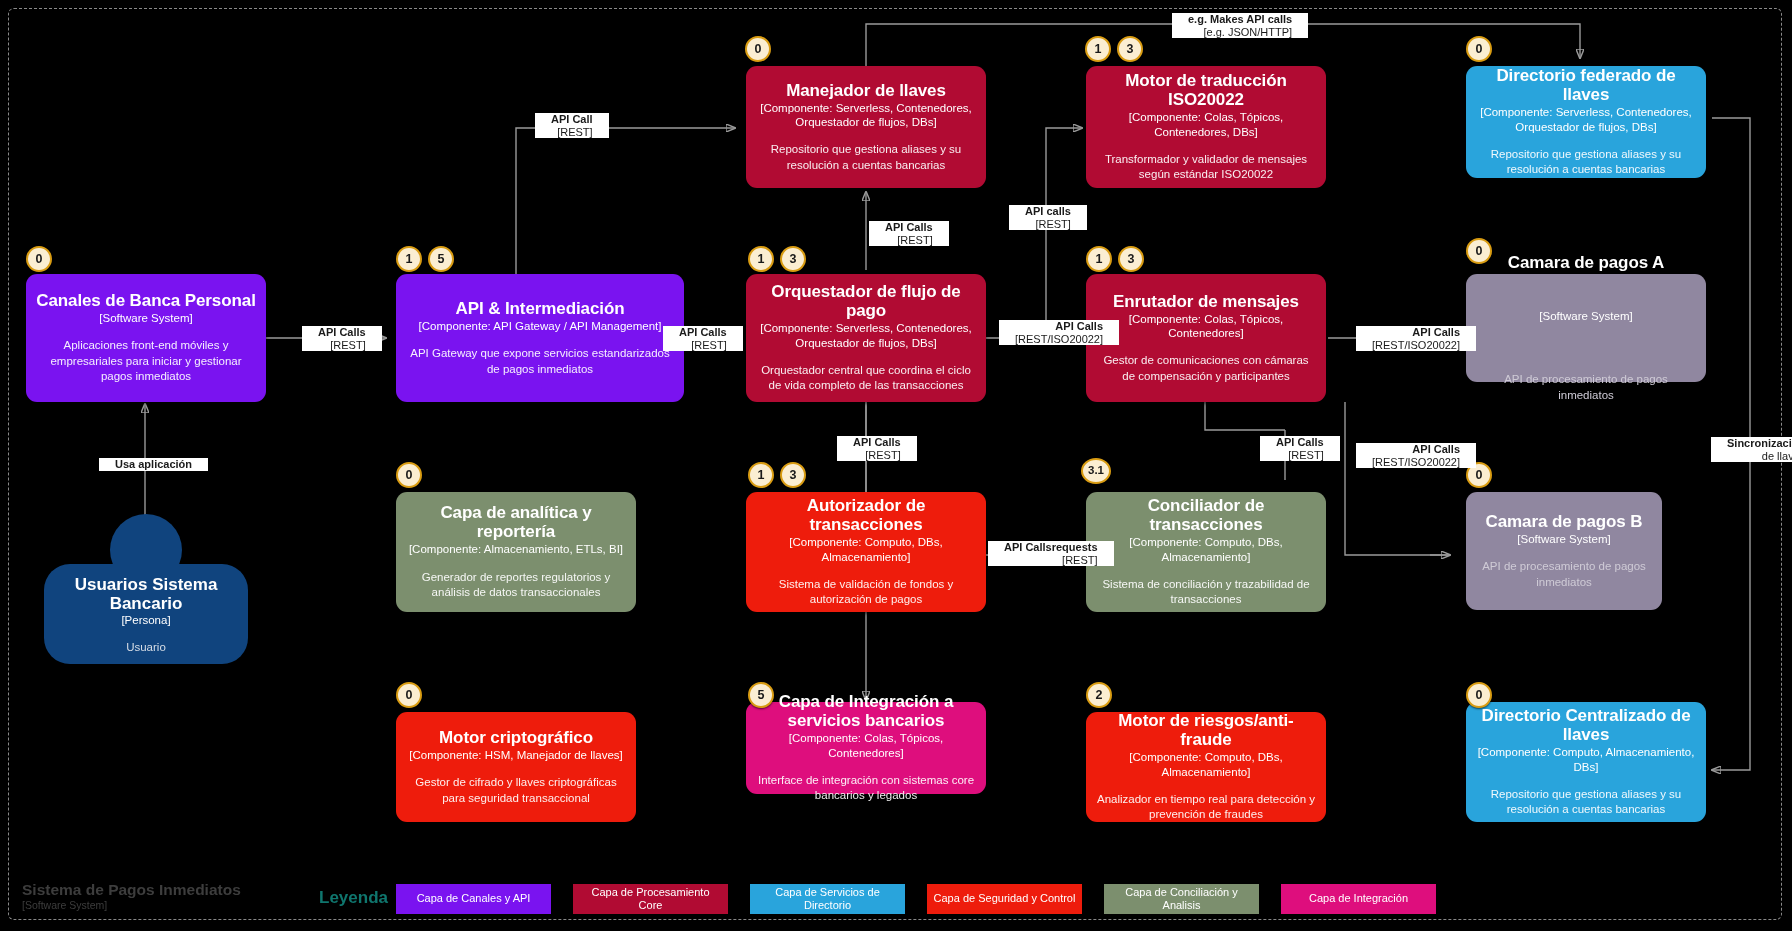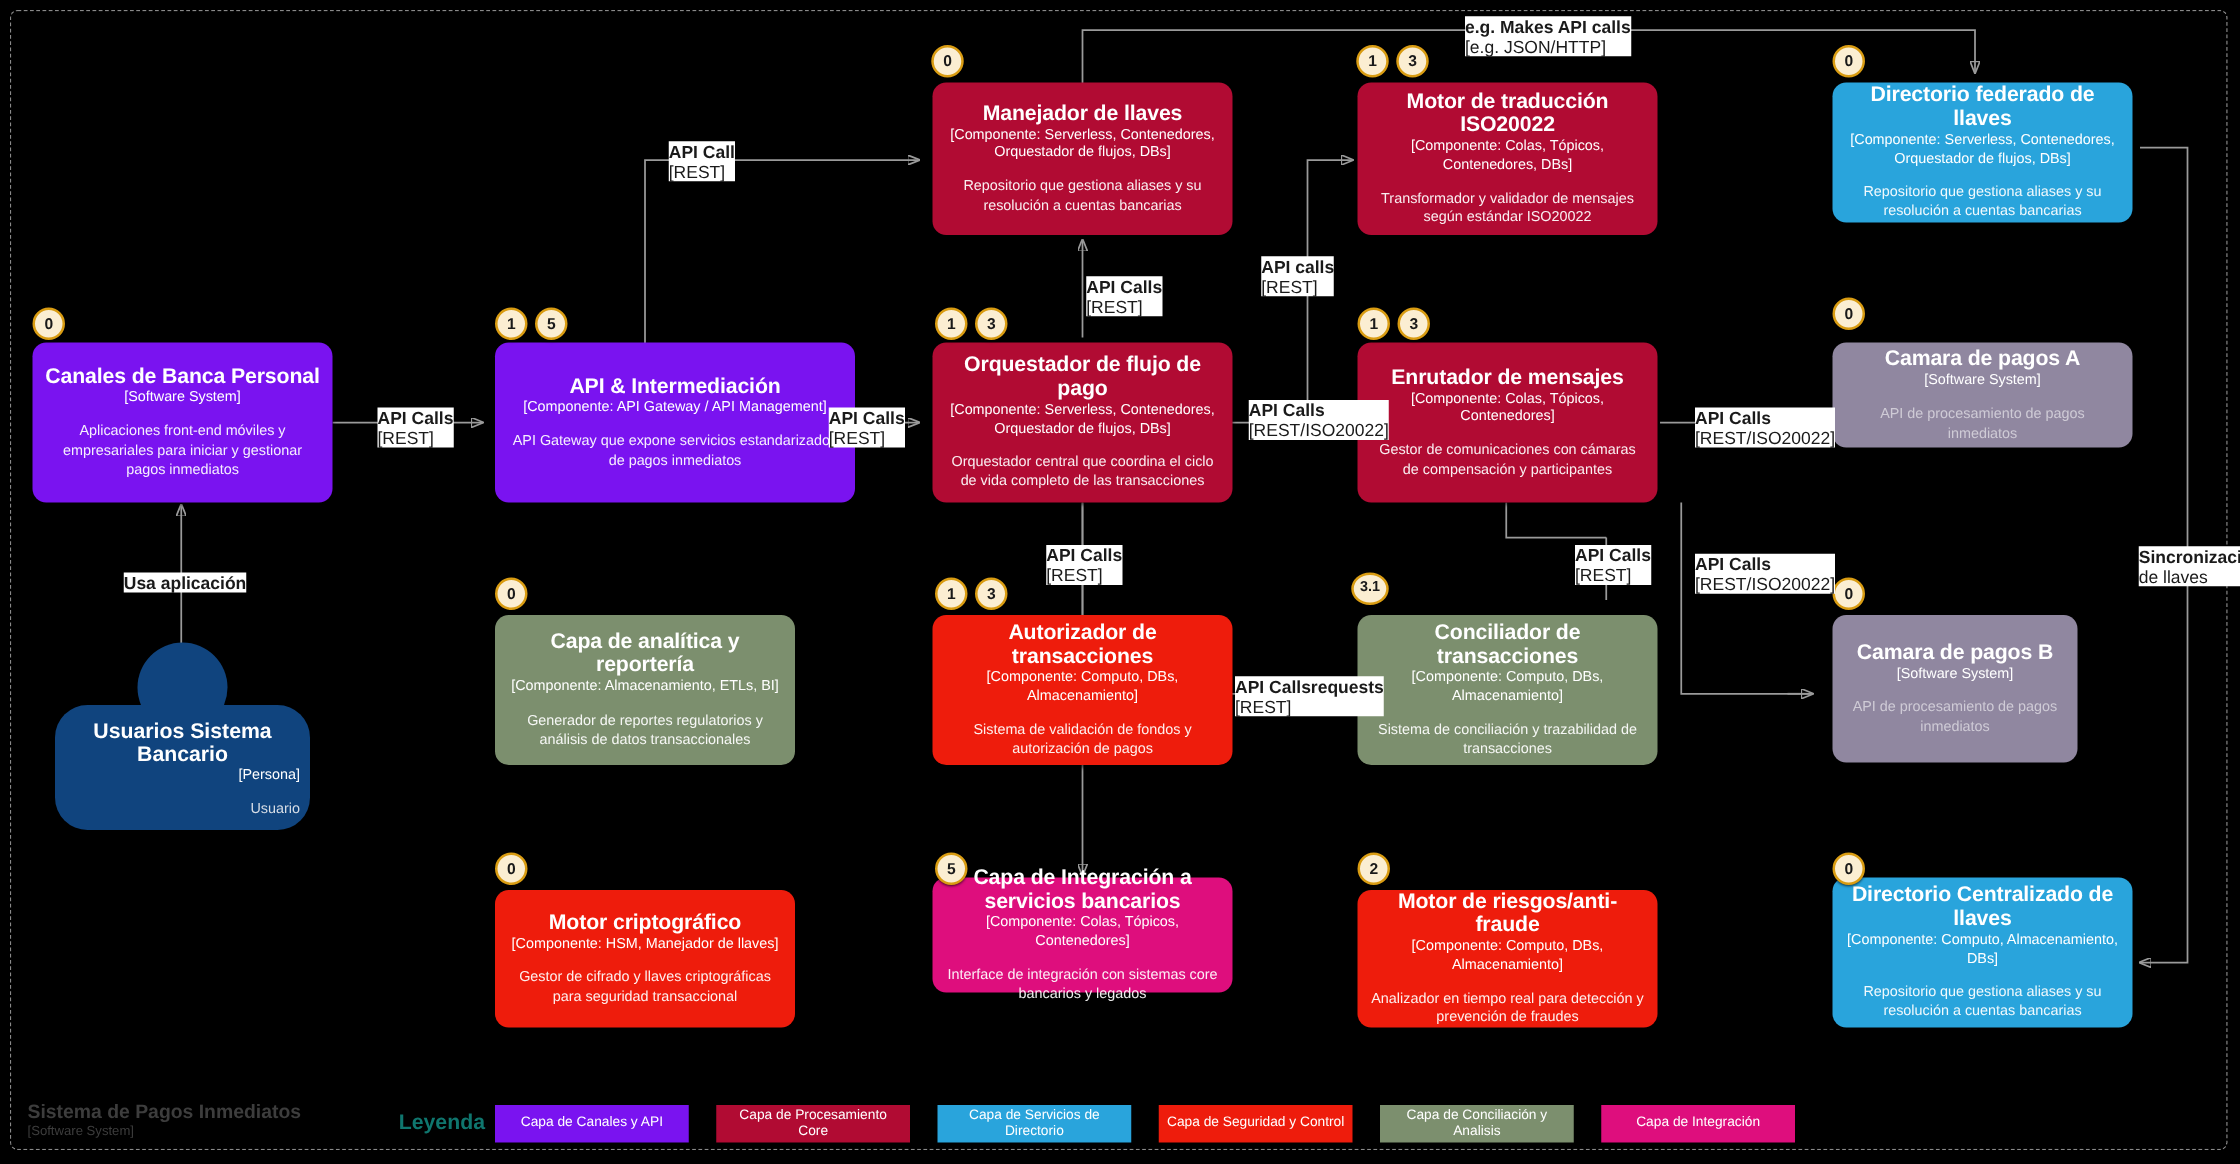--- a/index.html
+++ b/index.html
@@ -75,22 +75,22 @@
     display:flex;align-items:center;justify-content:center;
     box-shadow:0 1px 2px rgba(0,0,0,.6);
     line-height:1;
   }
   .badge.wide{width:26px;border-radius:50%;font-size:11.5px;}
 
   
   .elabel{
     position:absolute;
     background:#ffffff;color:#1a1a1a;
-    font-size:14px;line-height:1.15;
-    text-align:left;padding:0 0;
+    font-size:11px;line-height:1.15;
+    text-align:right;padding:0 16px;
     white-space:nowrap;
   }
   .elabel .l1{font-weight:bold;display:block;}
   .elabel .l2{display:block;}
 
   
   .legend-title{
     position:absolute;color:#0f766e;font-size:17px;font-weight:bold;
   }
   .legend-item{
@@ -197,21 +197,21 @@
   <div class="badge" style="left:780px;top:246px;">3</div>
 
   <div class="node" style="left:1086px;top:274px;width:240px;height:128px;background:#B10B33;">
     <span class="ttl">Enrutador de mensajes</span>
     <span class="tech">[Componente: Colas, Tópicos, Contenedores]</span>
     <span class="desc">Gestor de comunicaciones con cámaras de compensación y participantes</span>
   </div>
   <div class="badge" style="left:1086px;top:246px;">1</div>
   <div class="badge" style="left:1118px;top:246px;">3</div>
 
-  <div class="node ext" style="left:1466px;top:274px;width:240px;height:84px;background:#9087A0;">
+  <div class="node ext" style="left:1466px;top:274px;width:240px;height:108px;background:#9087A0;gap:36px;">
     <span class="ttl">Camara de pagos A</span>
     <span class="tech">[Software System]</span>
     <span class="desc">API de procesamiento de pagos inmediatos</span>
   </div>
   <div class="badge" style="left:1466px;top:238px;">0</div>
 
   <div class="node" style="left:396px;top:492px;width:240px;height:120px;background:#7C8F6E;">
     <span class="ttl">Capa de analítica y reportería</span>
     <span class="tech">[Componente: Almacenamiento, ETLs, BI]</span>
     <span class="desc">Generador de reportes regulatorios y análisis de datos transaccionales</span>
@@ -263,21 +263,21 @@
 
   <div class="node" style="left:1466px;top:702px;width:240px;height:120px;background:#29A4DC;">
     <span class="ttl">Directorio Centralizado de llaves</span>
     <span class="tech">[Componente: Computo, Almacenamiento, DBs]</span>
     <span class="desc">Repositorio que gestiona aliases y su resolución a cuentas bancarias</span>
   </div>
   <div class="badge" style="left:1466px;top:682px;">0</div>
 
   <div class="person" style="left:44px;top:514px;width:204px;height:150px;">
     <div class="head" style="left:66px;top:0px;width:72px;height:72px;"></div>
-    <div class="body" style="left:0px;top:50px;width:204px;height:100px;align-items:flex-end;">
+    <div class="body" style="left:0px;top:50px;width:204px;height:100px;">
       <span class="ttl">Usuarios Sistema Bancario</span>
       <span class="tech">[Persona]</span>
       <span class="desc">Usuario</span>
     </div>
   </div>
 
   <div class="elabel" style="left:99px;top:458px;">
     <span class="l1">Usa aplicación</span>
   </div>
 

